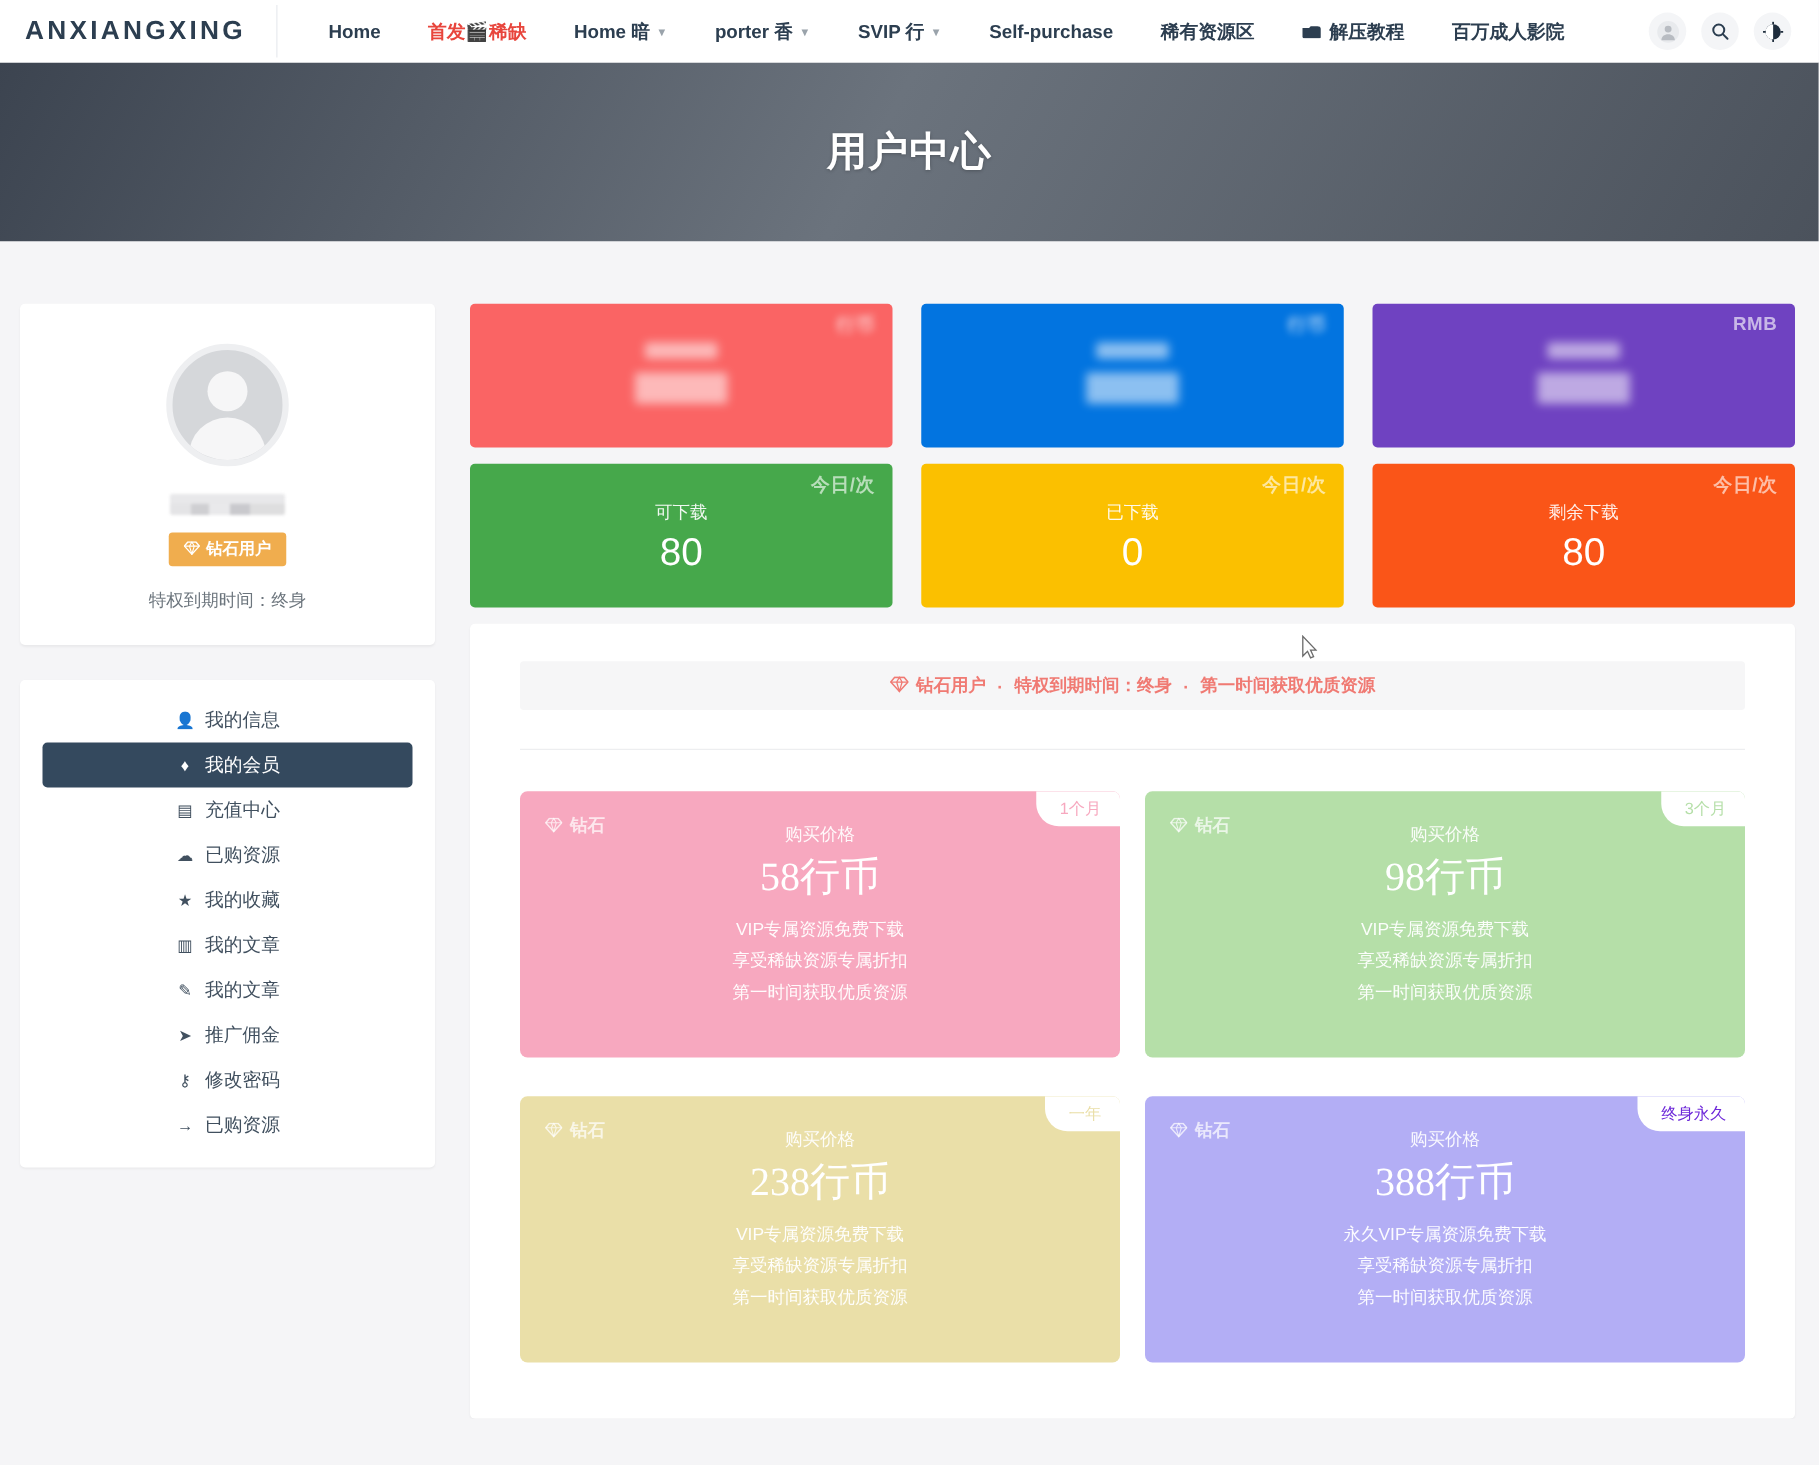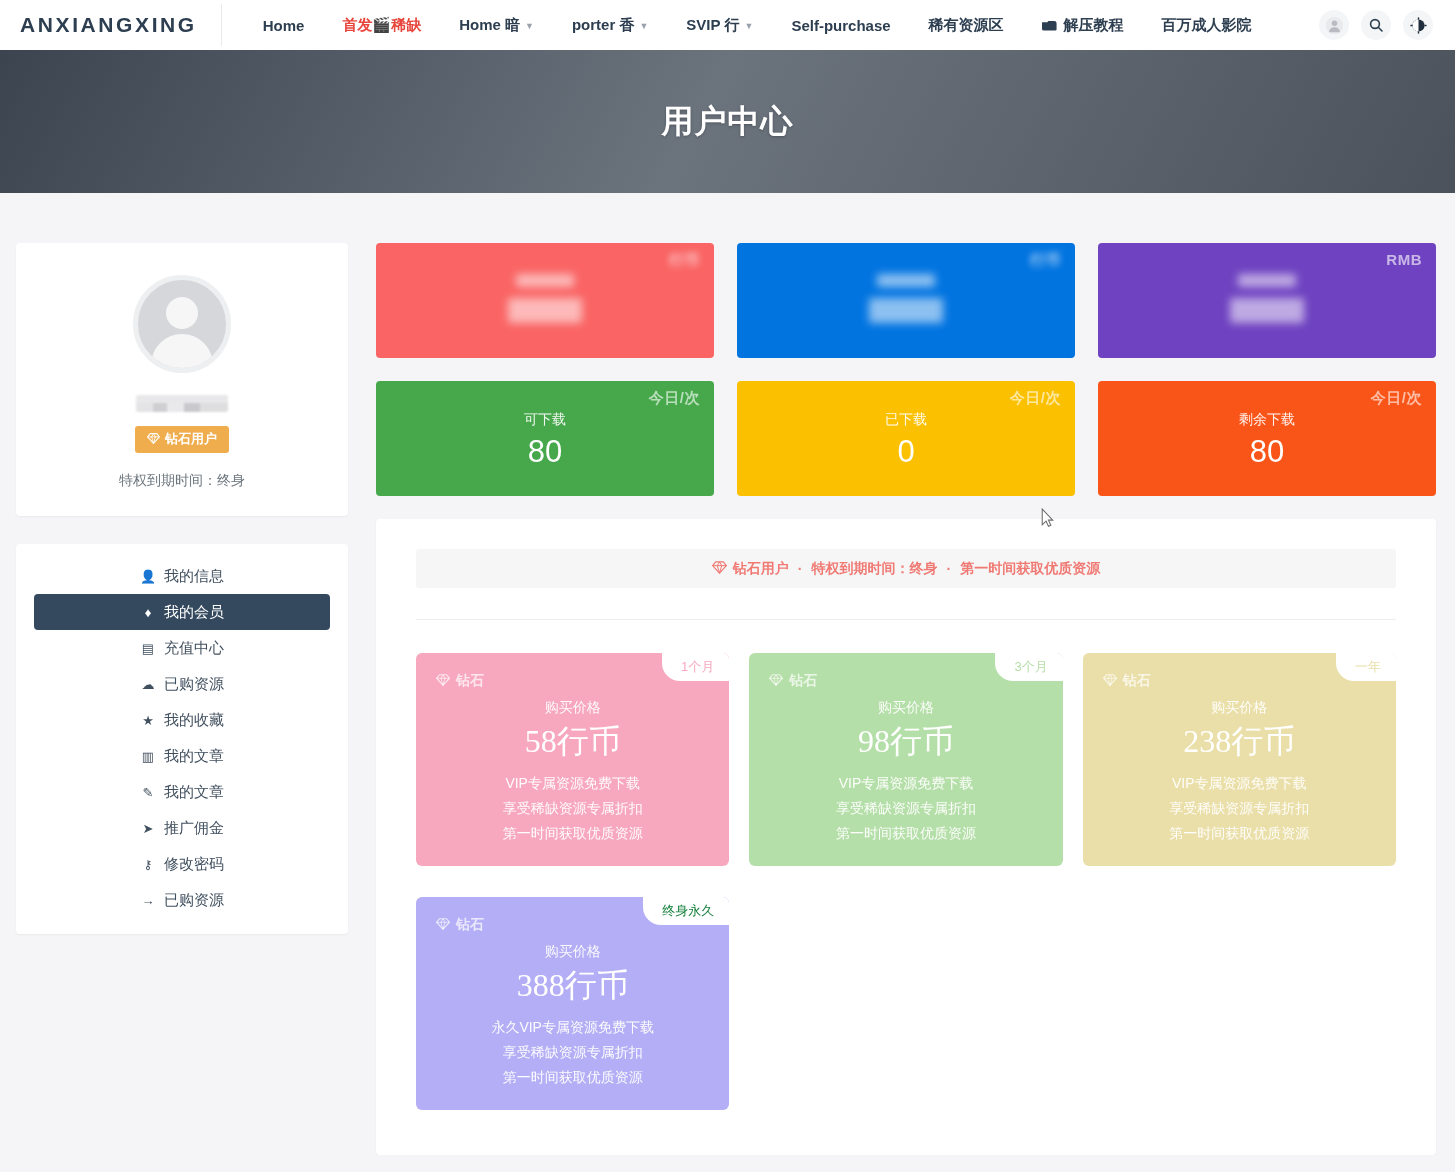--- a/index.html
+++ b/index.html
@@ -213,21 +213,21 @@
     line-height: 1;
   }
 
   
   .main { flex: 1 1 auto; min-width: 0; }
 
   .stat-grid {
     display: grid;
     grid-template-columns: repeat(3, 1fr);
     gap: 23px;
-    margin-bottom: 23px;
+    margin-bottom: 13px;
   }
   .stat-card {
     height: 115px;
     border-radius: 4px;
     position: relative;
     color: #ffffff;
     display: flex;
     flex-direction: column;
     align-items: center;
     justify-content: center;
@@ -283,21 +283,21 @@
   }
   .notice-sep { margin: 0 3px; }
   .panel-rule {
     border: 0;
     border-top: 1px solid #edeef0;
     margin: 31px 0 33px;
   }
 
   .price-grid {
     display: grid;
-    grid-template-columns: repeat(3, 1fr);
+    grid-template-columns: repeat(2, 1fr);
     gap: 31px 20px;
   }
   .price-card {
     border-radius: 6px;
     height: 213px;
     position: relative;
     overflow: hidden;
     text-align: center;
     color: #ffffff;
     cursor: pointer;
@@ -314,21 +314,21 @@
   .pc-brand {
     position: absolute;
     left: 20px; top: 19px;
     display: flex;
     align-items: center;
     gap: 6px;
     font-size: 14px;
     font-weight: 700;
     color: rgba(255,255,255,.72);
   }
-  .pc-inner { padding-top: 46px; }
+  .pc-inner { padding-top: 26px; }
   .pc-sub {
     font-size: 14px;
     color: rgba(255,255,255,.92);
     margin-bottom: 3px;
   }
   .pc-price {
     font-size: 32px;
     font-weight: 400;
     line-height: 1.35;
     color: #ffffff;
@@ -587,21 +587,21 @@
               </div>
               <div class="pc-inner">
                 <div class="pc-sub">购买价格</div>
                 <div class="pc-price">238行币</div>
                 <div class="pc-feature">VIP专属资源免费下载</div>
                 <div class="pc-feature">享受稀缺资源专属折扣</div>
                 <div class="pc-feature">第一时间获取优质资源</div>
               </div>
             </div>
             <div class="price-card" style="background: rgb(179, 174, 245);">
-              <div class="price-ribbon" style="color: #15803d;">终身永久</div>
+              <div class="price-ribbon" style="color: #6d28d9;">终身永久</div>
               <div class="pc-brand">
                 <span><svg width="14" height="12" viewBox="0 0 24 20">
                     <path d="M6 1h12l5 6-11 12L1 7z" fill="none" stroke="rgba(255,255,255,.72)" stroke-width="2"></path>
                     <path d="M1 7h22M8.5 7 12 19 15.5 7 12 1z" stroke="rgba(255,255,255,.72)" stroke-width="1.5" fill="none"></path>
                   </svg></span>
                 <span>钻石</span>
               </div>
               <div class="pc-inner">
                 <div class="pc-sub">购买价格</div>
                 <div class="pc-price">388行币</div>

